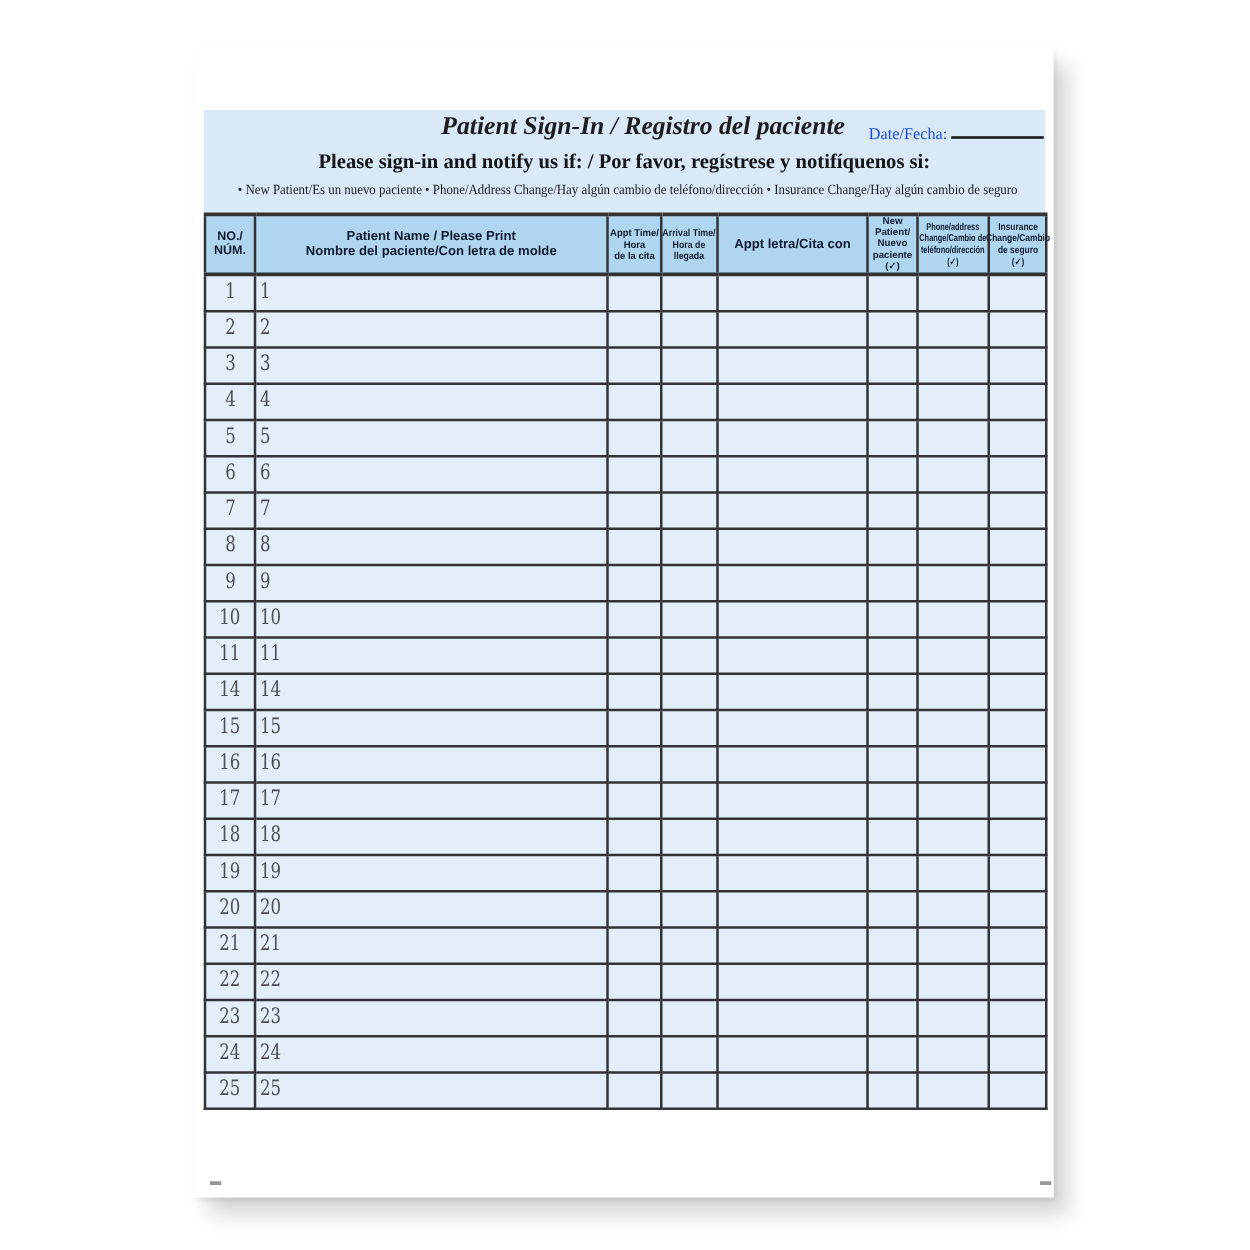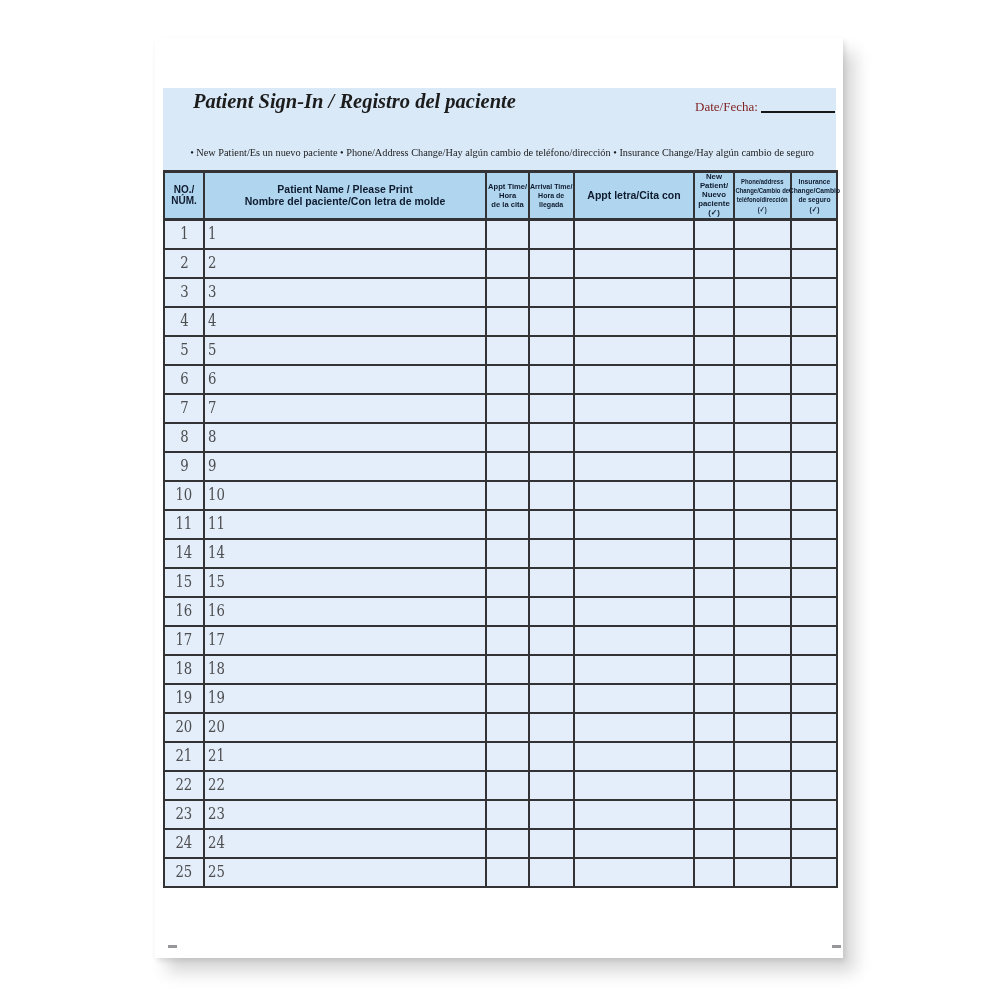--- a/index.html
+++ b/index.html
@@ -32,38 +32,37 @@
     top: 50px;
     width: 673px;
     height: 82px;
     background: #d9e9f8;
   }
   .title {
     position: absolute;
     top: 2px;
     left: 0;
     right: 0;
-    text-align: left;
+    text-align: center;
     font-style: italic;
     font-weight: bold;
     font-size: 20.5px;
     color: #1c1c1c;
     white-space: nowrap;
     margin-left: 30px;
   }
   .date-wrap {
     position: absolute;
     top: 11px;
     left: 532px;
     right: 1px;
     display: flex;
-    align-items: flex-end;
     gap: 3px;
     font-size: 13px;
-    color: #7f1d1d;
+    color: #1d4ed8;
   }
   .date-line {
     flex: 1;
     border-bottom: 2.5px solid #161616;
     margin-bottom: 2px;
     height: 10px;
   }
   .subtitle {
     position: absolute;
     top: 31px;
@@ -177,20 +176,21 @@
 
 <div class="stage">
   <div class="sheet">
 
     <div class="band">
       <div class="title">Patient Sign-In / Registro del paciente</div>
       <div class="date-wrap">
         <span>Date/Fecha:</span>
         <span class="date-line"></span>
       </div>
+      <div class="subtitle">Please sign-in and notify us if: / Por favor, regístrese y notifíquenos si:</div>
       <div class="notices">
         <span>• New Patient/Es un nuevo paciente • Phone/Address Change/Hay algún cambio de teléfono/dirección • Insurance Change/Hay algún cambio de seguro</span>
       </div>
     </div>
 
     <table class="signin">
       <colgroup>
         <col>
           <col>
           <col>

